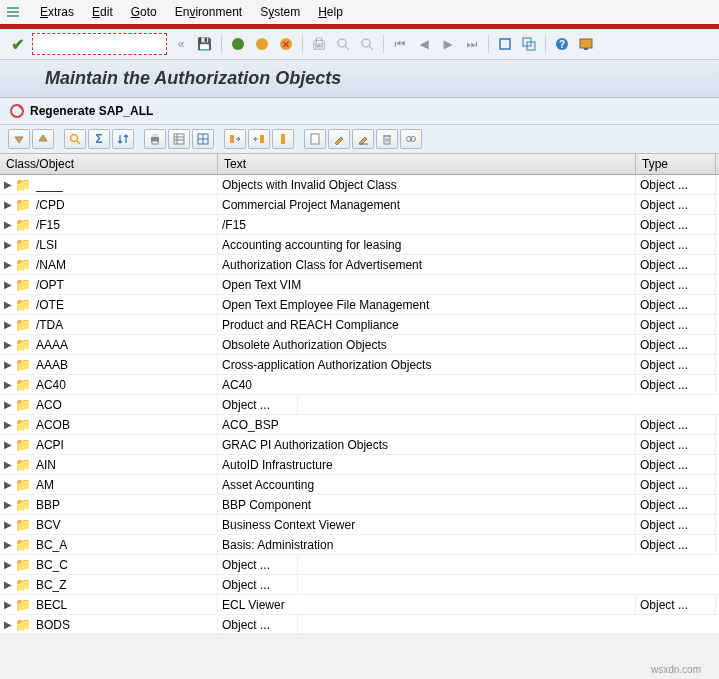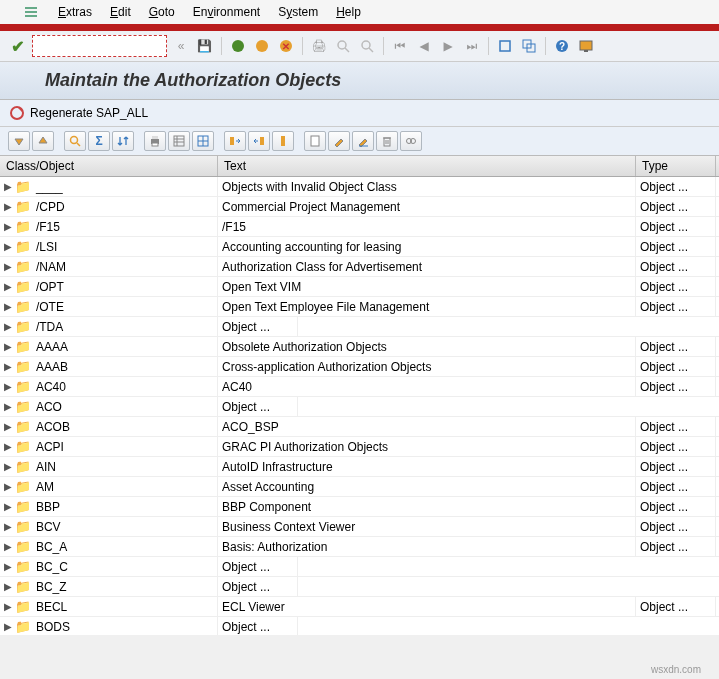--- a/index.html
+++ b/index.html
@@ -1,29 +1,29 @@
 <!DOCTYPE html>
 <html><head>
 <meta charset="utf-8">
 <style>
 * { box-sizing: border-box; margin: 0; padding: 0; }
 body { font-family: Arial, sans-serif; font-size: 12px; background: #f0f0f0; width: 719px; height: 679px; overflow: hidden; }
-.menubar { background: #f5f5f5; padding: 4px 24px; border-bottom: 7px solid #b91c1c; display: flex; gap: 18px; align-items: center; }
+.menubar { background: #f5f5f5; padding: 4px 6px; border-bottom: 5px solid #b91c1c; display: flex; gap: 18px; align-items: center; }
 .menubar .menu-item { cursor: pointer; }
 .menubar .menu-item u { text-decoration: underline; }
 .sys-icon { width: 16px; height: 16px; display: inline-flex; align-items: center; }
 .toolbar { background: #eef1f5; padding: 4px 8px; display: flex; align-items: center; gap: 4px; border-bottom: 1px solid #ccc; }
 .check-icon { color: #4a8a2a; font-size: 16px; font-weight: bold; }
 .cmd-input { width: 135px; height: 22px; border: 1px dashed #cc3333; background: #fff; padding: 0 4px; }
 .tb-btn { width: 20px; height: 20px; display: inline-flex; align-items: center; justify-content: center; cursor: pointer; border: 1px solid transparent; }
 .tb-sep { width: 1px; height: 18px; background: #ccc; margin: 0 2px; }
 .title-area { background: linear-gradient(#e8eef6, #d6e0ec); padding: 8px 12px; border-bottom: 1px solid #bbb; }
 .title-text { font-size: 18px; font-weight: bold; font-style: italic; color: #333; margin-left: 33px; }
 .subtoolbar { background: #eaf0f8; padding: 6px 10px; border-bottom: 1px solid #ccc; }
-.regen { display: flex; align-items: center; gap: 6px; cursor: pointer; }
+.regen { display: flex; align-items: center; gap: 6px; cursor: pointer; font-weight: bold; }
 .regen-icon { width: 14px; height: 14px; }
 .app-toolbar { background: #eaf0f8; padding: 4px 8px; border-bottom: 1px solid #bbb; display: flex; gap: 2px; align-items: center; }
 .at-btn { width: 22px; height: 20px; border: 1px solid #b0b8c0; background: linear-gradient(#fdfdfd,#e6e9ed); cursor: pointer; display: inline-flex; align-items: center; justify-content: center; border-radius: 2px; }
 .at-sep { width: 6px; }
 .grid { display: flex; flex-direction: column; height: calc(679px - 200px); overflow-y: auto; }
 .grid-header { display: flex; background: linear-gradient(#f0f0f0,#dcdcdc); border-bottom: 1px solid #aaa; position: sticky; top: 0; }
 .gh-col { padding: 3px 6px; border-right: 1px solid #bbb; font-size: 12px; }
 .col-class { width: 218px; }
 .col-text { width: 418px; }
 .col-type { width: 80px; }
@@ -303,20 +303,21 @@
         </div>
         <div class="gr-cell col-text">Open Text Employee File Management</div>
         <div class="gr-cell col-type">Object ...</div>
       </div>
       <div class="grid-row">
         <div class="gr-cell col-class">
           <span class="expand">▶</span>
           <span class="folder-icon">📁</span>
           <span>/TDA</span>
         </div>
+        <div class="gr-cell col-text">Product and REACH Compliance</div>
         <div class="gr-cell col-type">Object ...</div>
       </div>
       <div class="grid-row">
         <div class="gr-cell col-class">
           <span class="expand">▶</span>
           <span class="folder-icon">📁</span>
           <span>AAAA</span>
         </div>
         <div class="gr-cell col-text">Obsolete Authorization Objects</div>
         <div class="gr-cell col-type">Object ...</div>
@@ -400,21 +401,21 @@
         </div>
         <div class="gr-cell col-text">Business Context Viewer</div>
         <div class="gr-cell col-type">Object ...</div>
       </div>
       <div class="grid-row">
         <div class="gr-cell col-class">
           <span class="expand">▶</span>
           <span class="folder-icon">📁</span>
           <span>BC_A</span>
         </div>
-        <div class="gr-cell col-text">Basis: Authorization</div>
+        <div class="gr-cell col-text">Basis: Administration</div>
         <div class="gr-cell col-type">Object ...</div>
       </div>
       <div class="grid-row">
         <div class="gr-cell col-class">
           <span class="expand">▶</span>
           <span class="folder-icon">📁</span>
           <span>BC_C</span>
         </div>
         <div class="gr-cell col-type">Object ...</div>
       </div>

